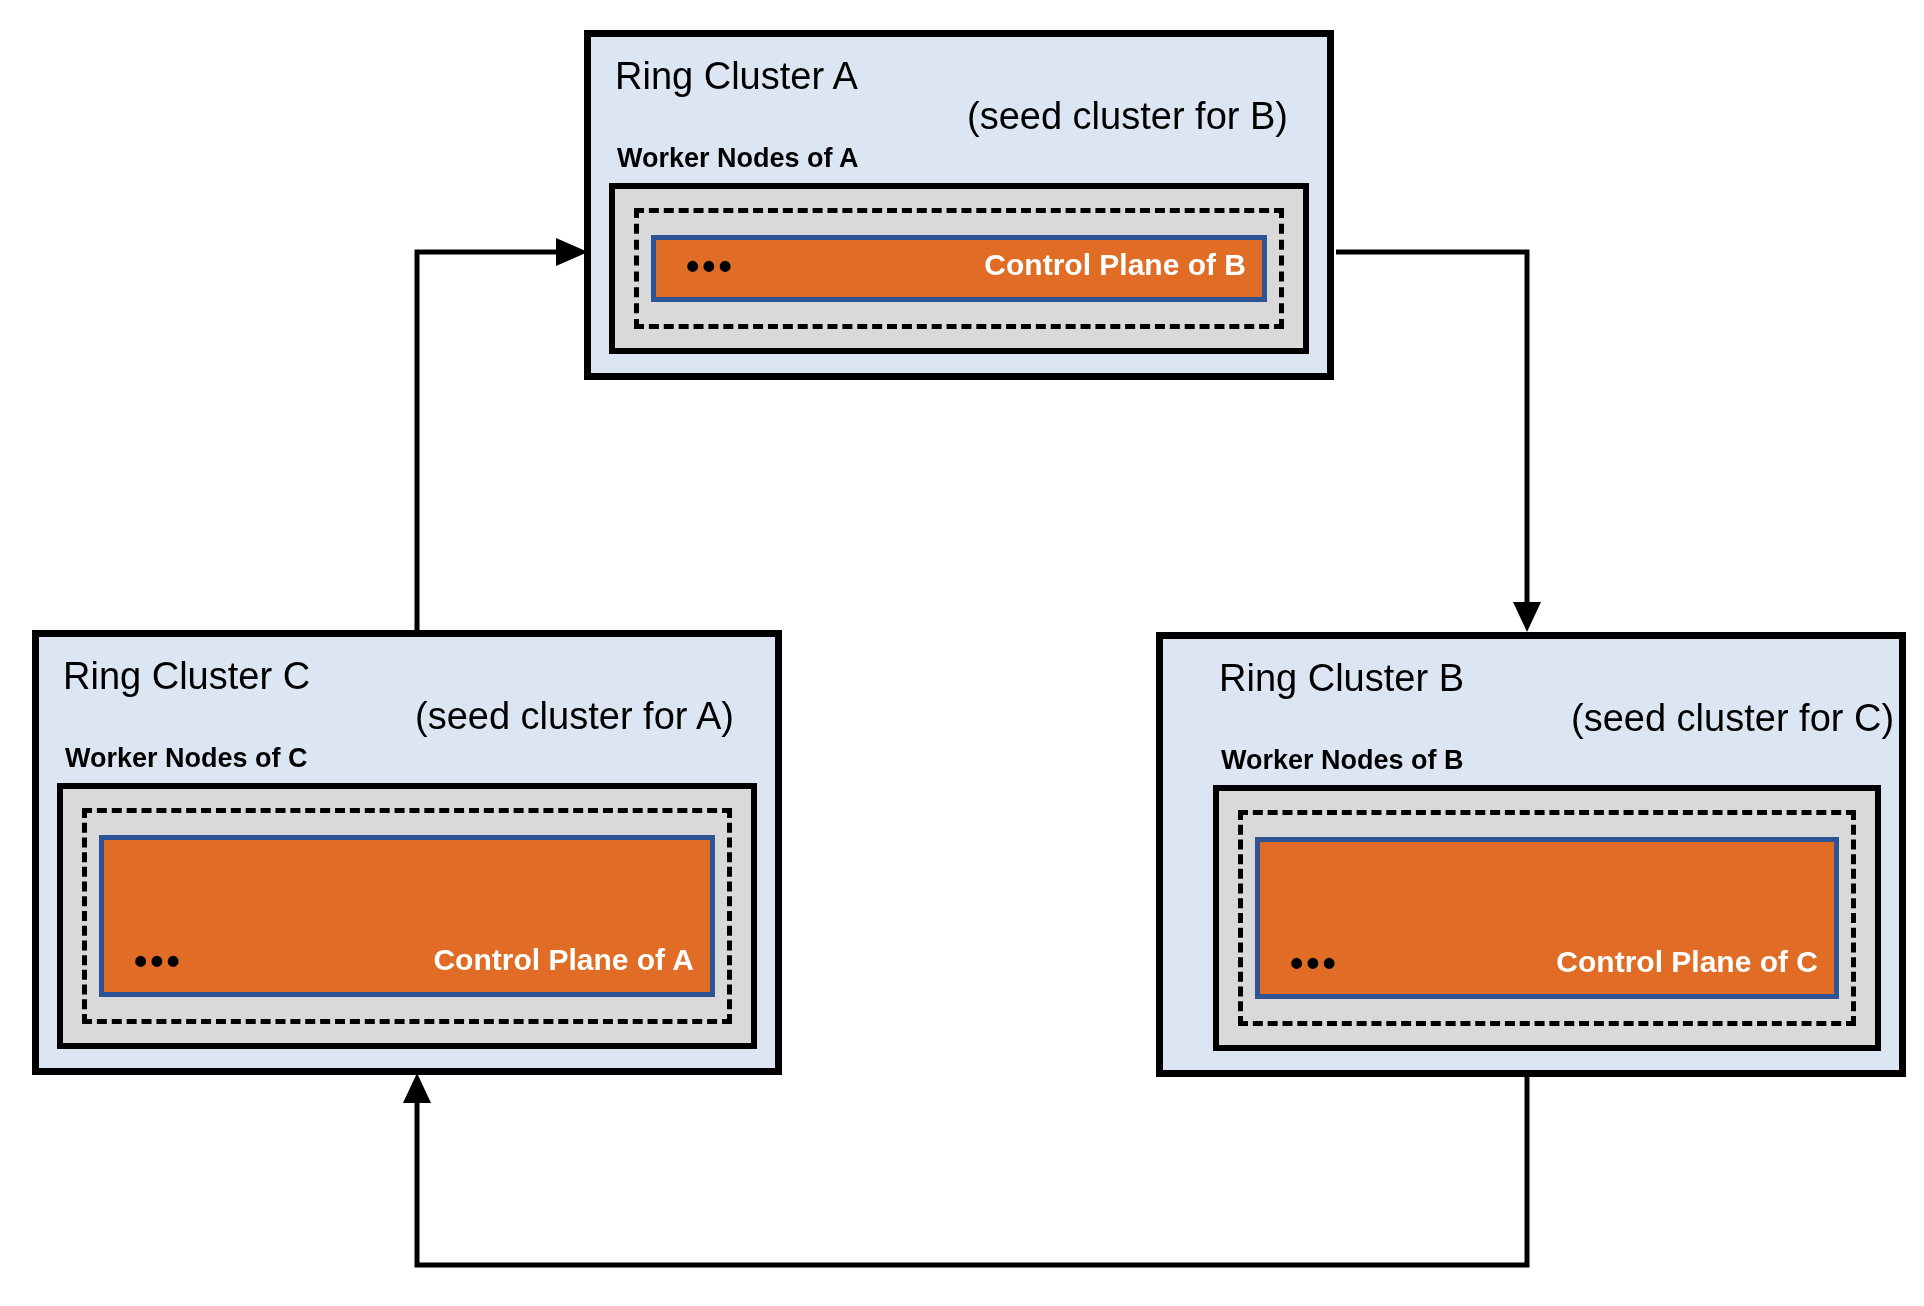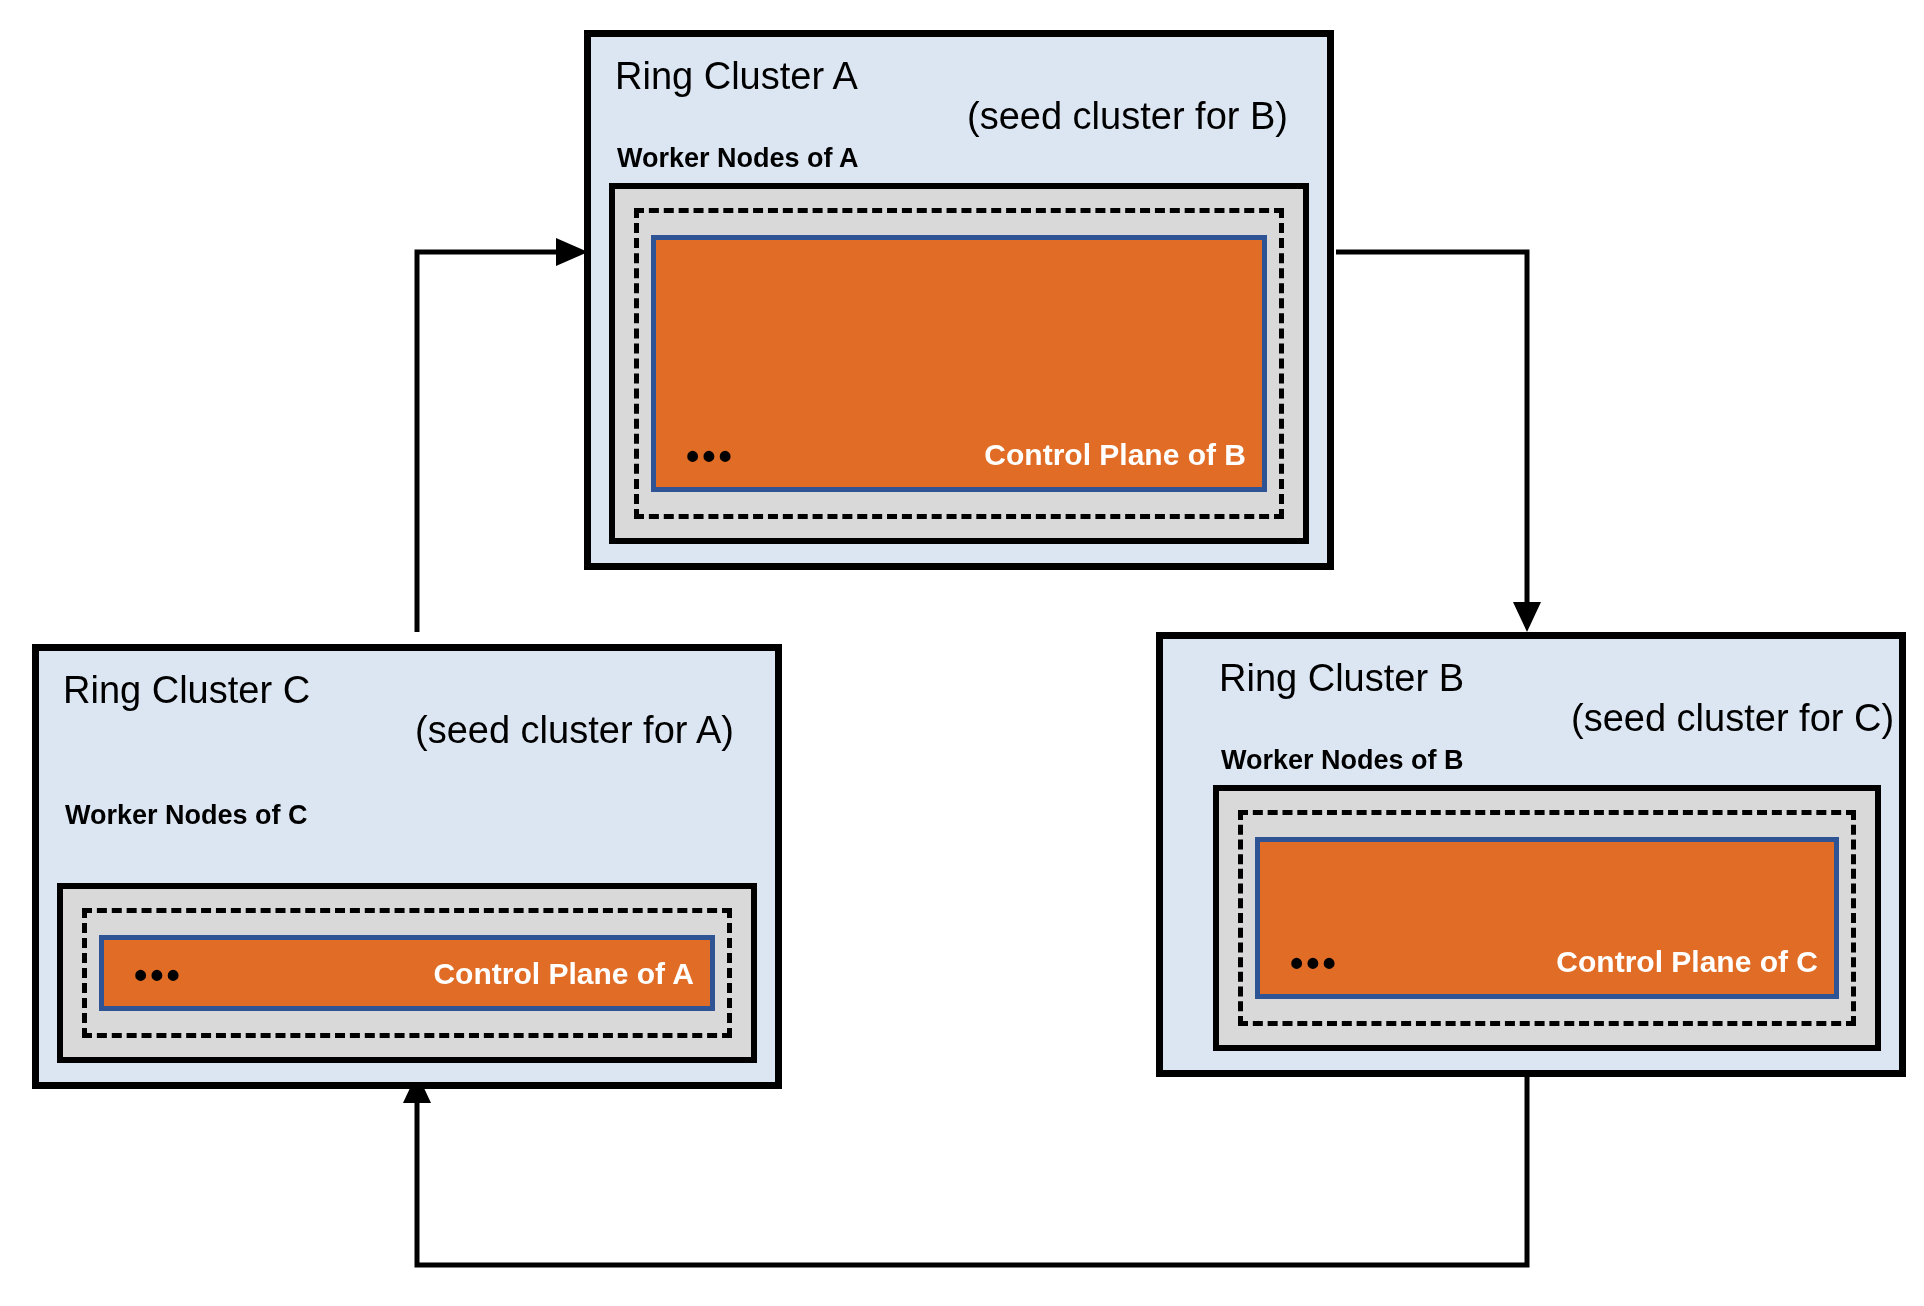--- a/index.html
+++ b/index.html
@@ -33,22 +33,22 @@
 
   .cluster {
     position: absolute;
     width: 750px;
     height: 445px;
     background: var(--cluster-bg);
     border: 7px solid var(--cluster-border);
     display: flex;
     flex-direction: column;
   }
-  .cluster-a { left: 584px; top: 30px; height: 540px; }
-  .cluster-c { left: 32px;  top: 644px; gap: 43px; }
+  .cluster-a { left: 584px; top: 30px; height: 350px; }
+  .cluster-c { left: 32px;  top: 630px; }
   .cluster-b { left: 1156px; top: 632px; padding-left: 32px; }
 
   .cluster-title {
     position: relative;
     margin: 14px 24px 0 24px;
     height: 50px;
     font-size: 38px;
     line-height: 50px;
     font-weight: 400;
     white-space: nowrap;

